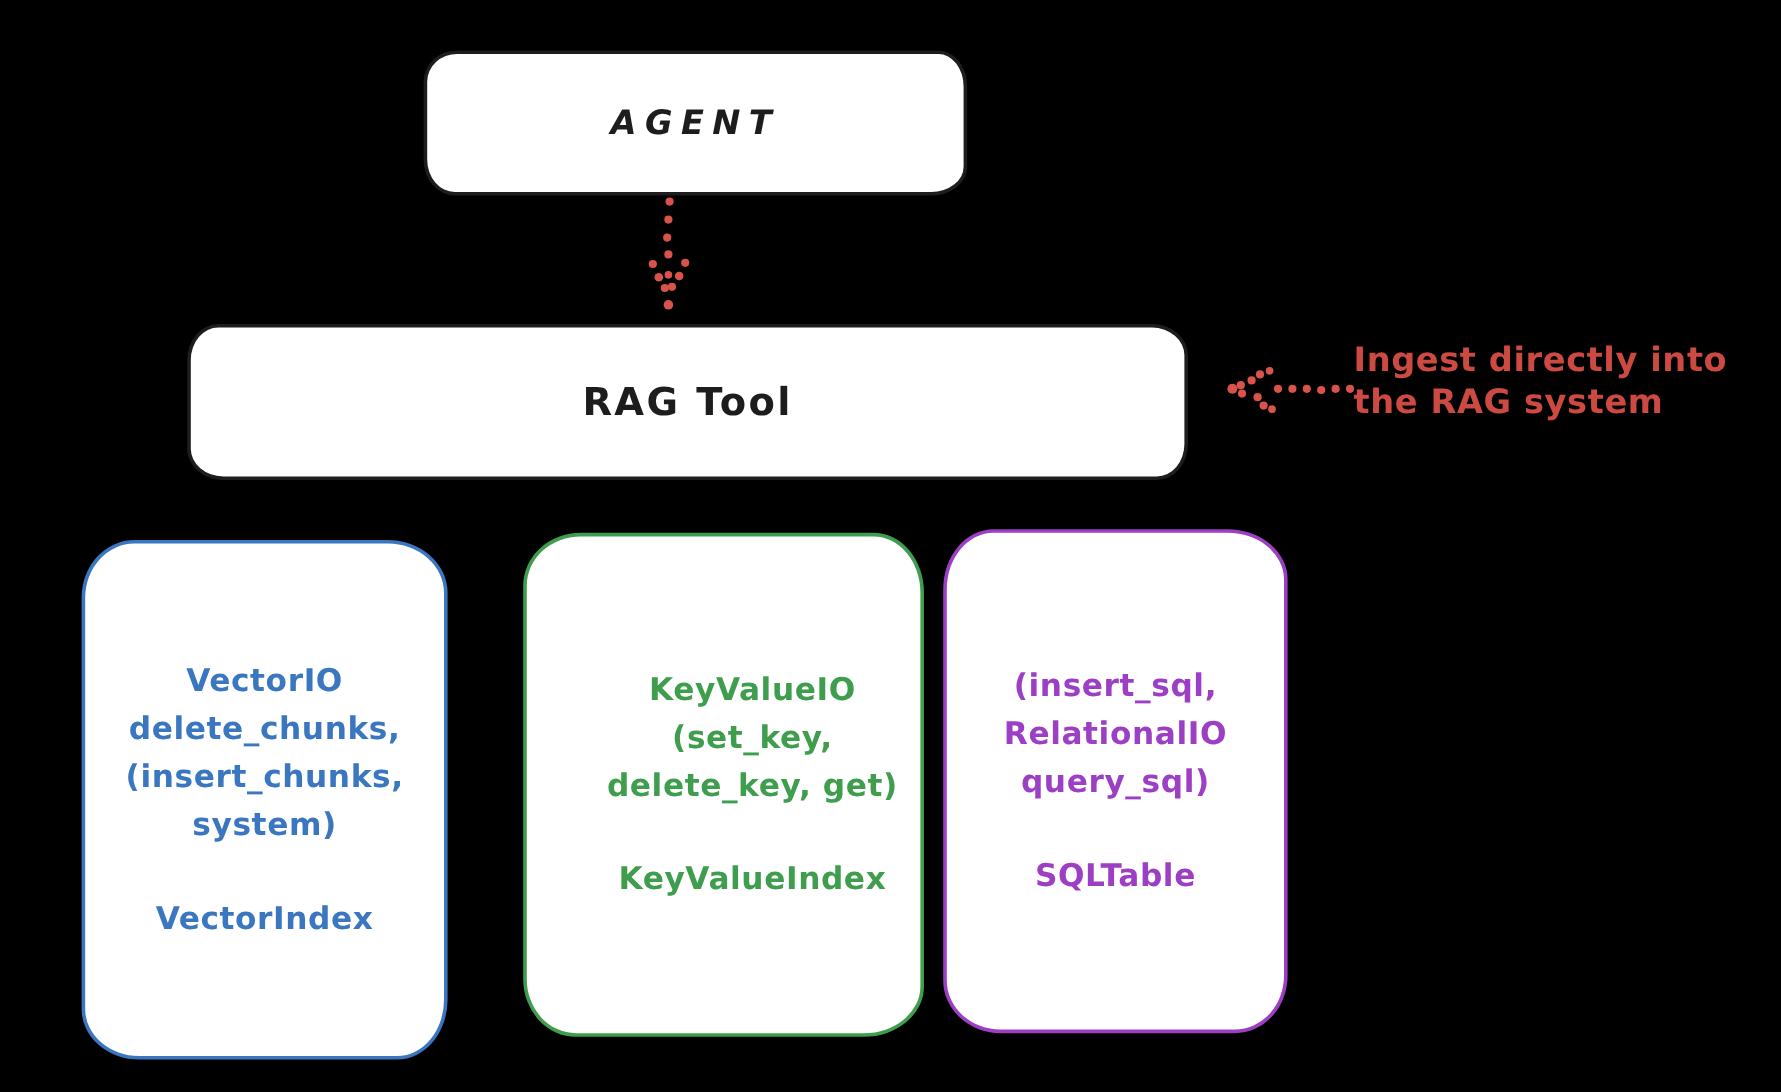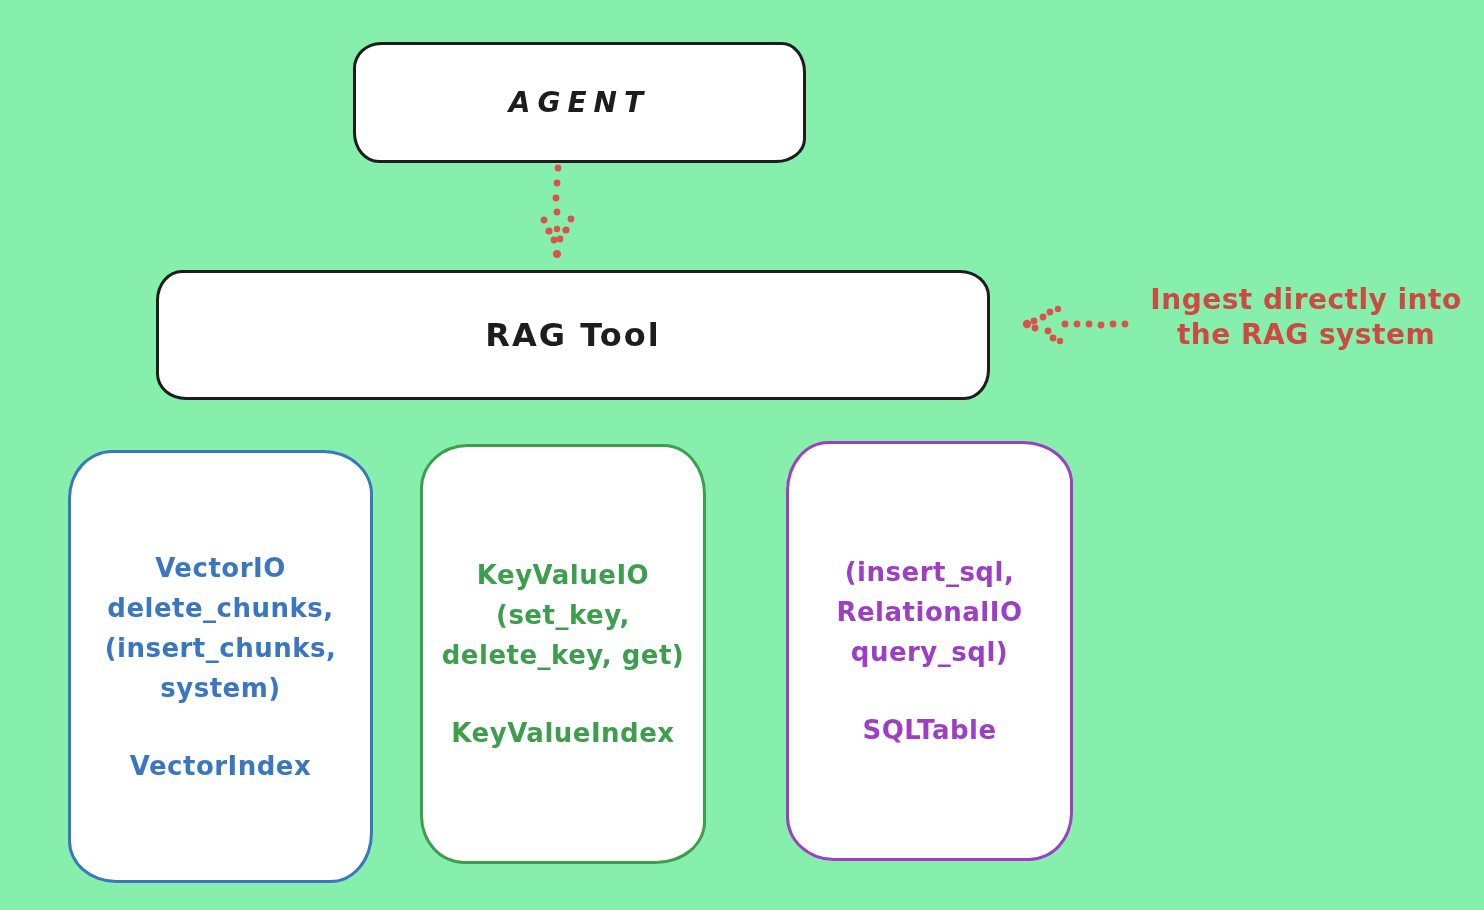--- a/index.html
+++ b/index.html
@@ -1,17 +1,17 @@
 <!DOCTYPE html>
 <html><head>
 <meta charset="utf-8">
 <style>
   html, body { margin:0; padding:0; background:#ffffff; }
   .canvas {
-    position:relative; width:1484px; height:910px; background:#86efac;
+    position:relative; width:1484px; height:910px; background:#000000;
     font-family:"DejaVu Sans", sans-serif; overflow:hidden;
     -webkit-font-smoothing:antialiased;
   }
 
   
   .sketch-box {
     position:absolute; background:#fff; border:3.5px solid #1d1d1d;
     display:flex; align-items:center; justify-content:center;
   }
   .agent-box {
@@ -37,34 +37,35 @@
     text-align:center; font-weight:600;
   }
   .io-box .line { font-size:26px; line-height:40px; letter-spacing:0.5px; }
   .io-box .spacer { height:38px; }
   .io-vector {
     left:68px; top:450px; width:299px; height:427px;
     border-color:#3b76c0; color:#3b76c0;
     border-radius:44px 50px 42px 48px / 48px 44px 50px 42px;
   }
   .io-keyvalue {
-    left:420px; top:444px; width:280px; height:414px;
+    left:436px; top:444px; width:280px; height:414px;
     border-color:#3f9e4e; color:#3f9e4e;
     border-radius:48px 42px 50px 44px / 44px 50px 42px 48px;
+    padding-left:48px;
   }
   .io-relational {
     left:786px; top:441px; width:281px; height:414px;
     border-color:#9c3fc4; color:#9c3fc4;
     border-radius:42px 50px 44px 48px / 50px 42px 48px 44px;
   }
 
   
   .annotation {
     position:absolute; left:1128px; top:282px; width:356px;
-    text-align:center; color:#cd4a43; font-weight:700;
+    color:#cd4a43; font-weight:700;
     font-size:28px; line-height:35px; letter-spacing:0.5px;
   }
 
   .arrow-svg { position:absolute; }
   .arrow-down { left:528px; top:160px; }
   .arrow-left { left:1012px; top:300px; }
 </style>
 </head>
 <body>
 

